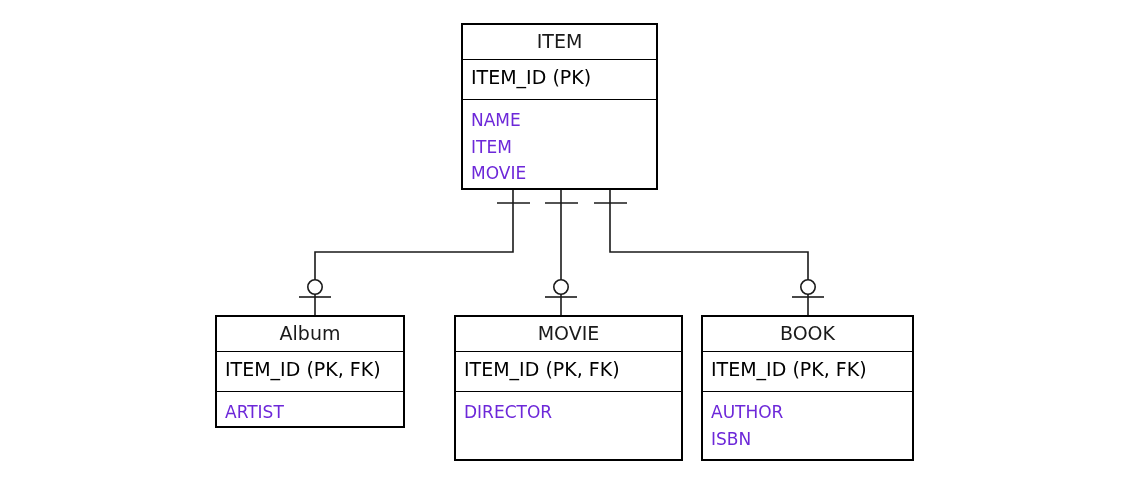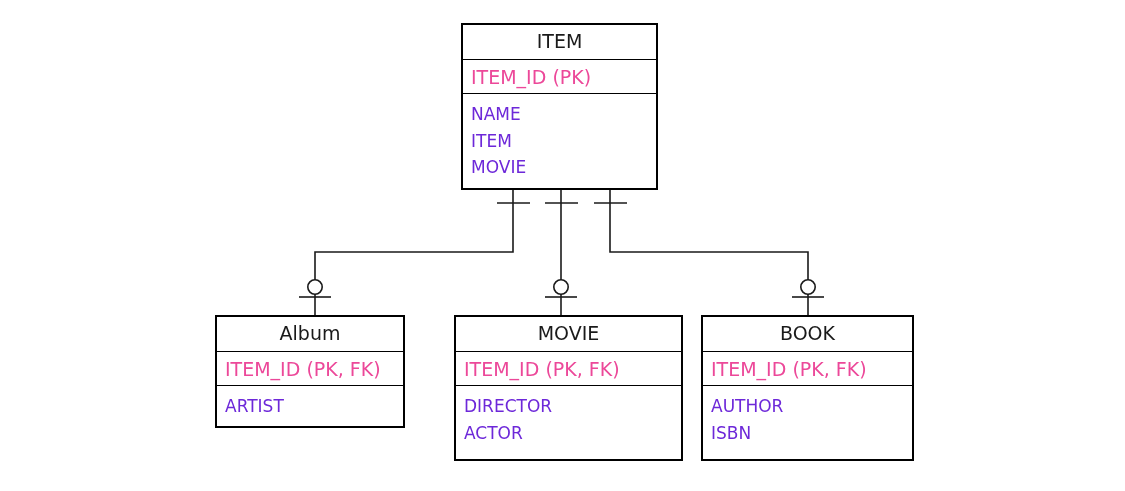--- a/index.html
+++ b/index.html
@@ -33,23 +33,23 @@
     text-align: center;
     font-size: 19px;
     color: #1a1a1a;
     line-height: 1;
     padding: 7px 6px 8px 6px;
     border-bottom: 1.6px solid #000000;
     white-space: nowrap;
   }
   .ent-key {
     font-size: 19px;
-    color: #ec4899;
+    color: #000000;
     line-height: 1;
-    padding: 8px 0 6px 8px;
+    padding: 8px 0 12px 8px;
     border-bottom: 1.6px solid #000000;
     white-space: nowrap;
   }
   .ent-attrs {
     padding: 7px 0 8px 8px;
   }
   .attr {
     font-size: 17px;
     color: #6d28d9;
     line-height: 1.56;
@@ -107,21 +107,20 @@
     <div class="ent-attrs">
       <div class="attr">ARTIST</div>
     </div>
   </div>
 
   <div class="entity" style="left:454px; top:315px; width:229px; height:146px;">
     <div class="ent-title">MOVIE</div>
     <div class="ent-key">ITEM_ID (PK, FK)</div>
     <div class="ent-attrs">
       <div class="attr">DIRECTOR</div>
-      <div class="attr">ACTOR</div>
     </div>
   </div>
 
   <div class="entity" style="left:701px; top:315px; width:213px; height:146px;">
     <div class="ent-title">BOOK</div>
     <div class="ent-key">ITEM_ID (PK, FK)</div>
     <div class="ent-attrs">
       <div class="attr">AUTHOR</div>
       <div class="attr">ISBN</div>
     </div>

